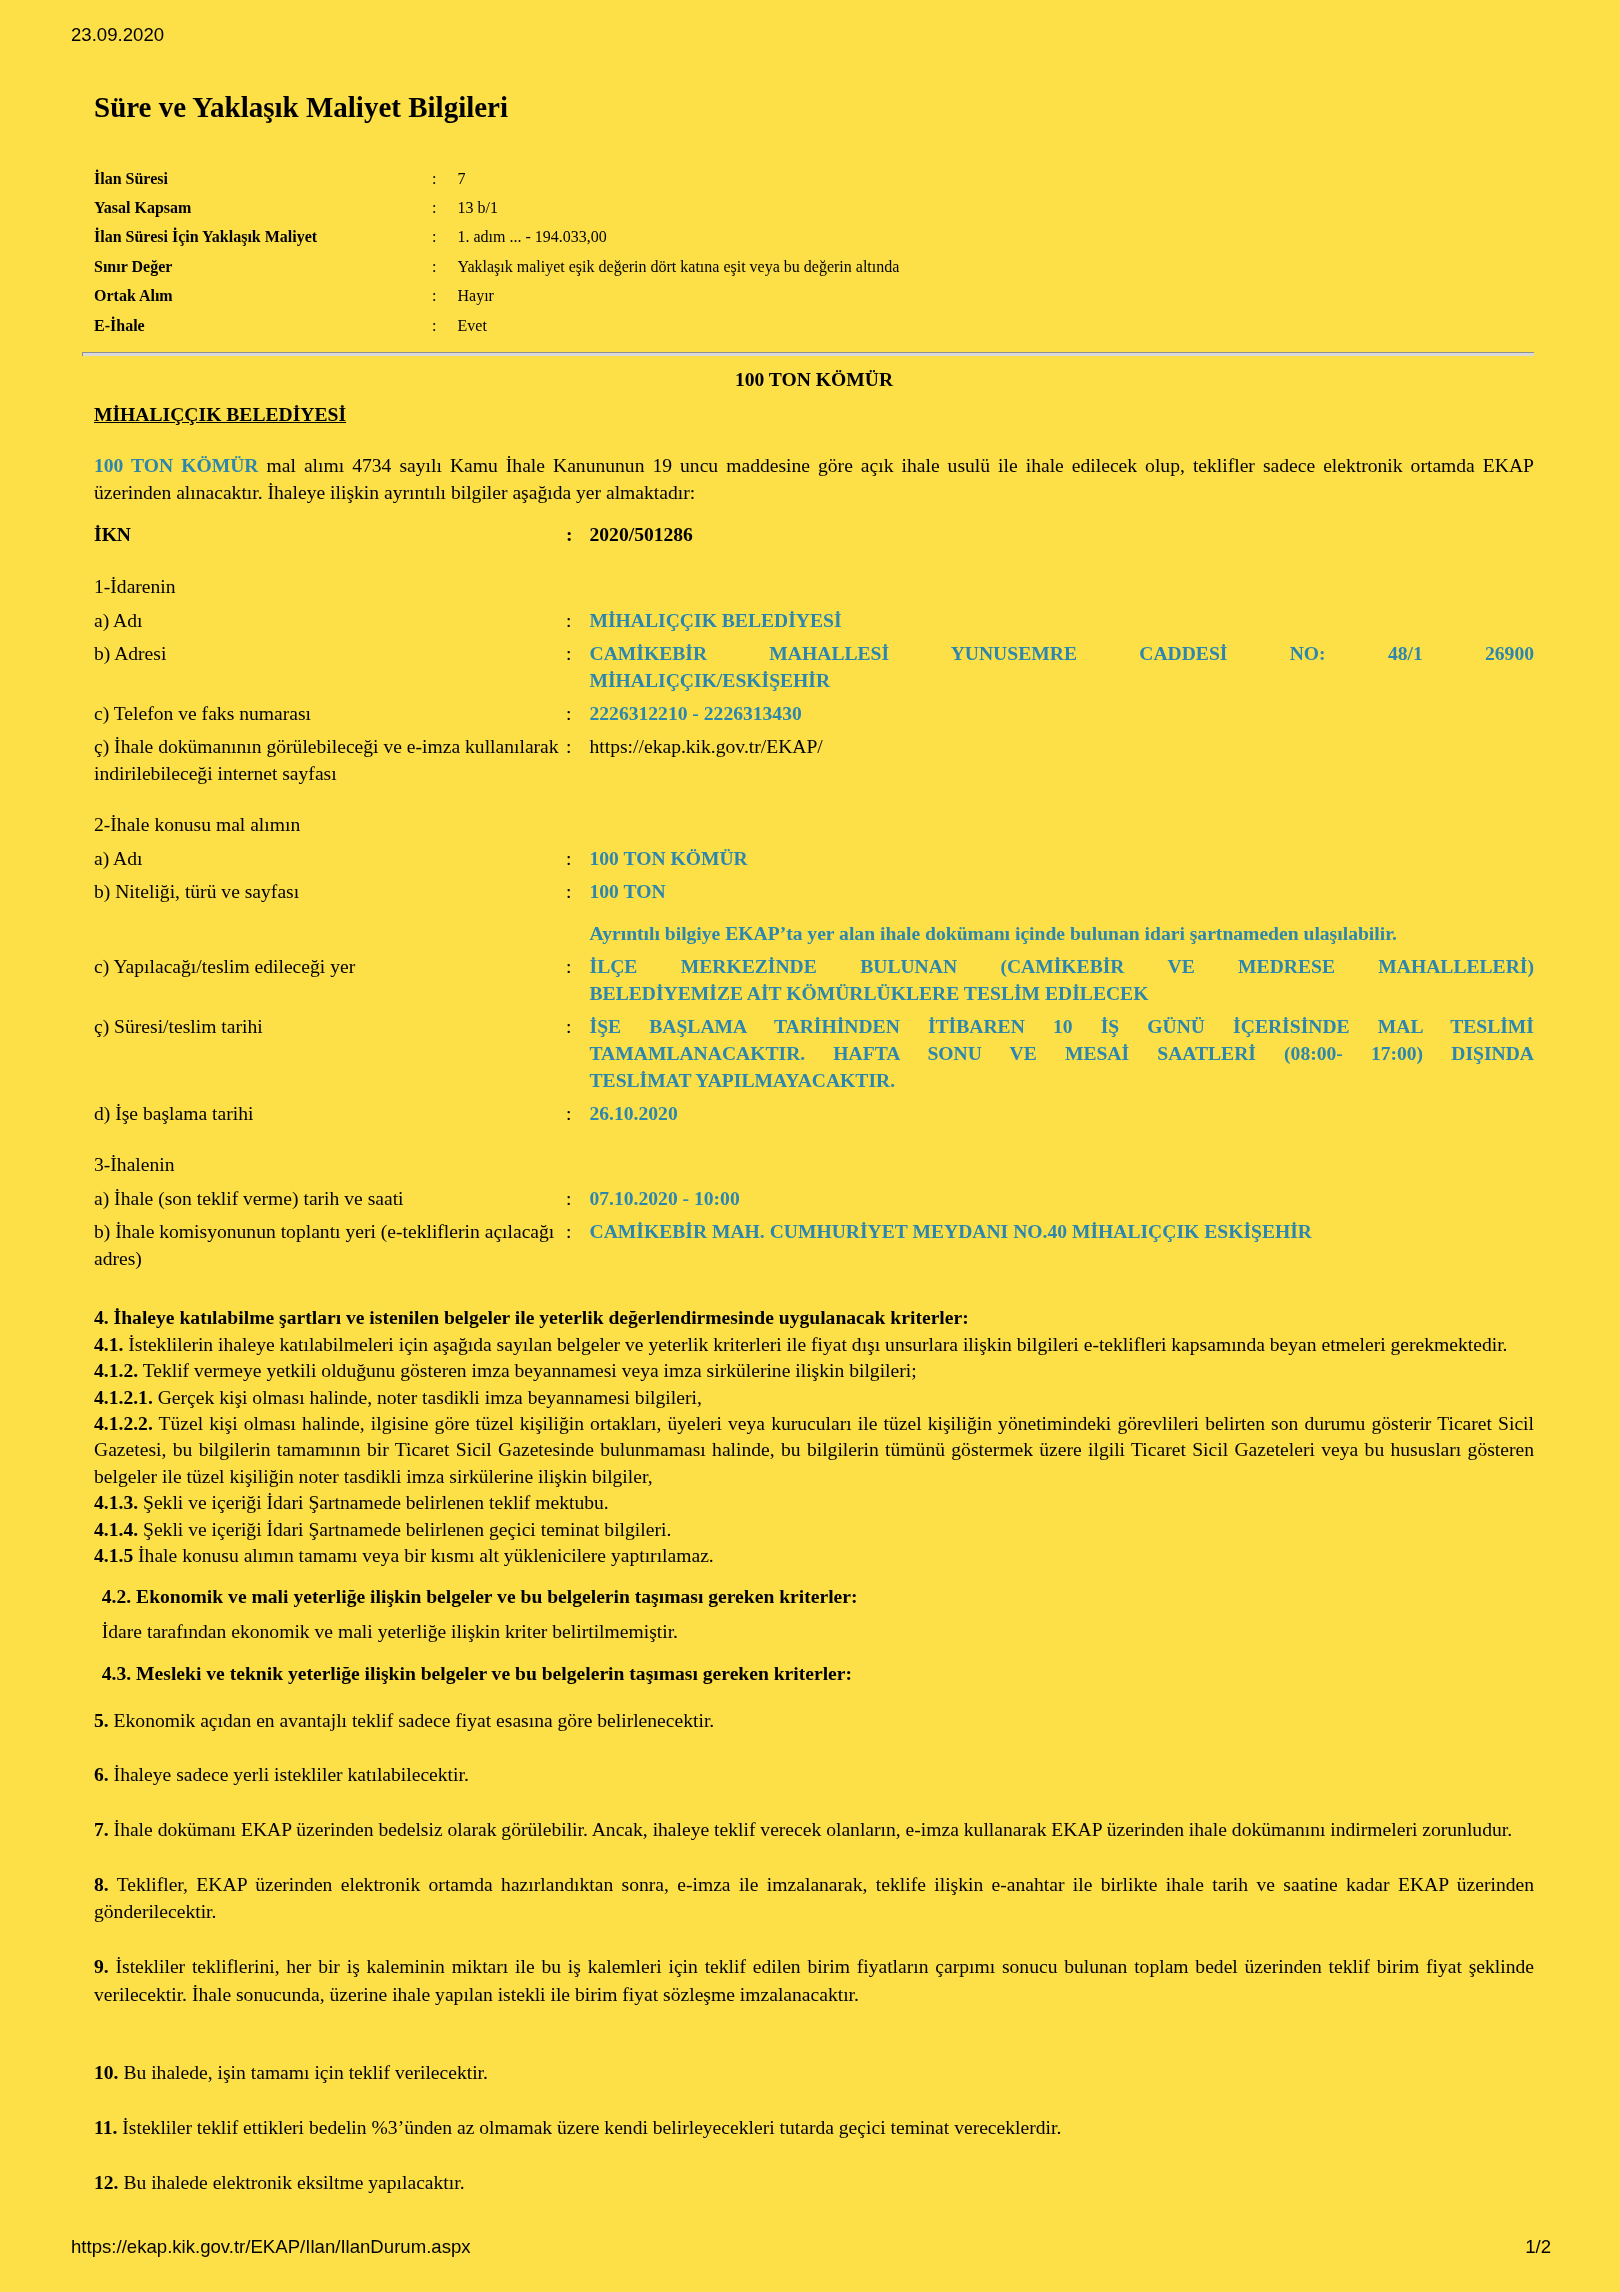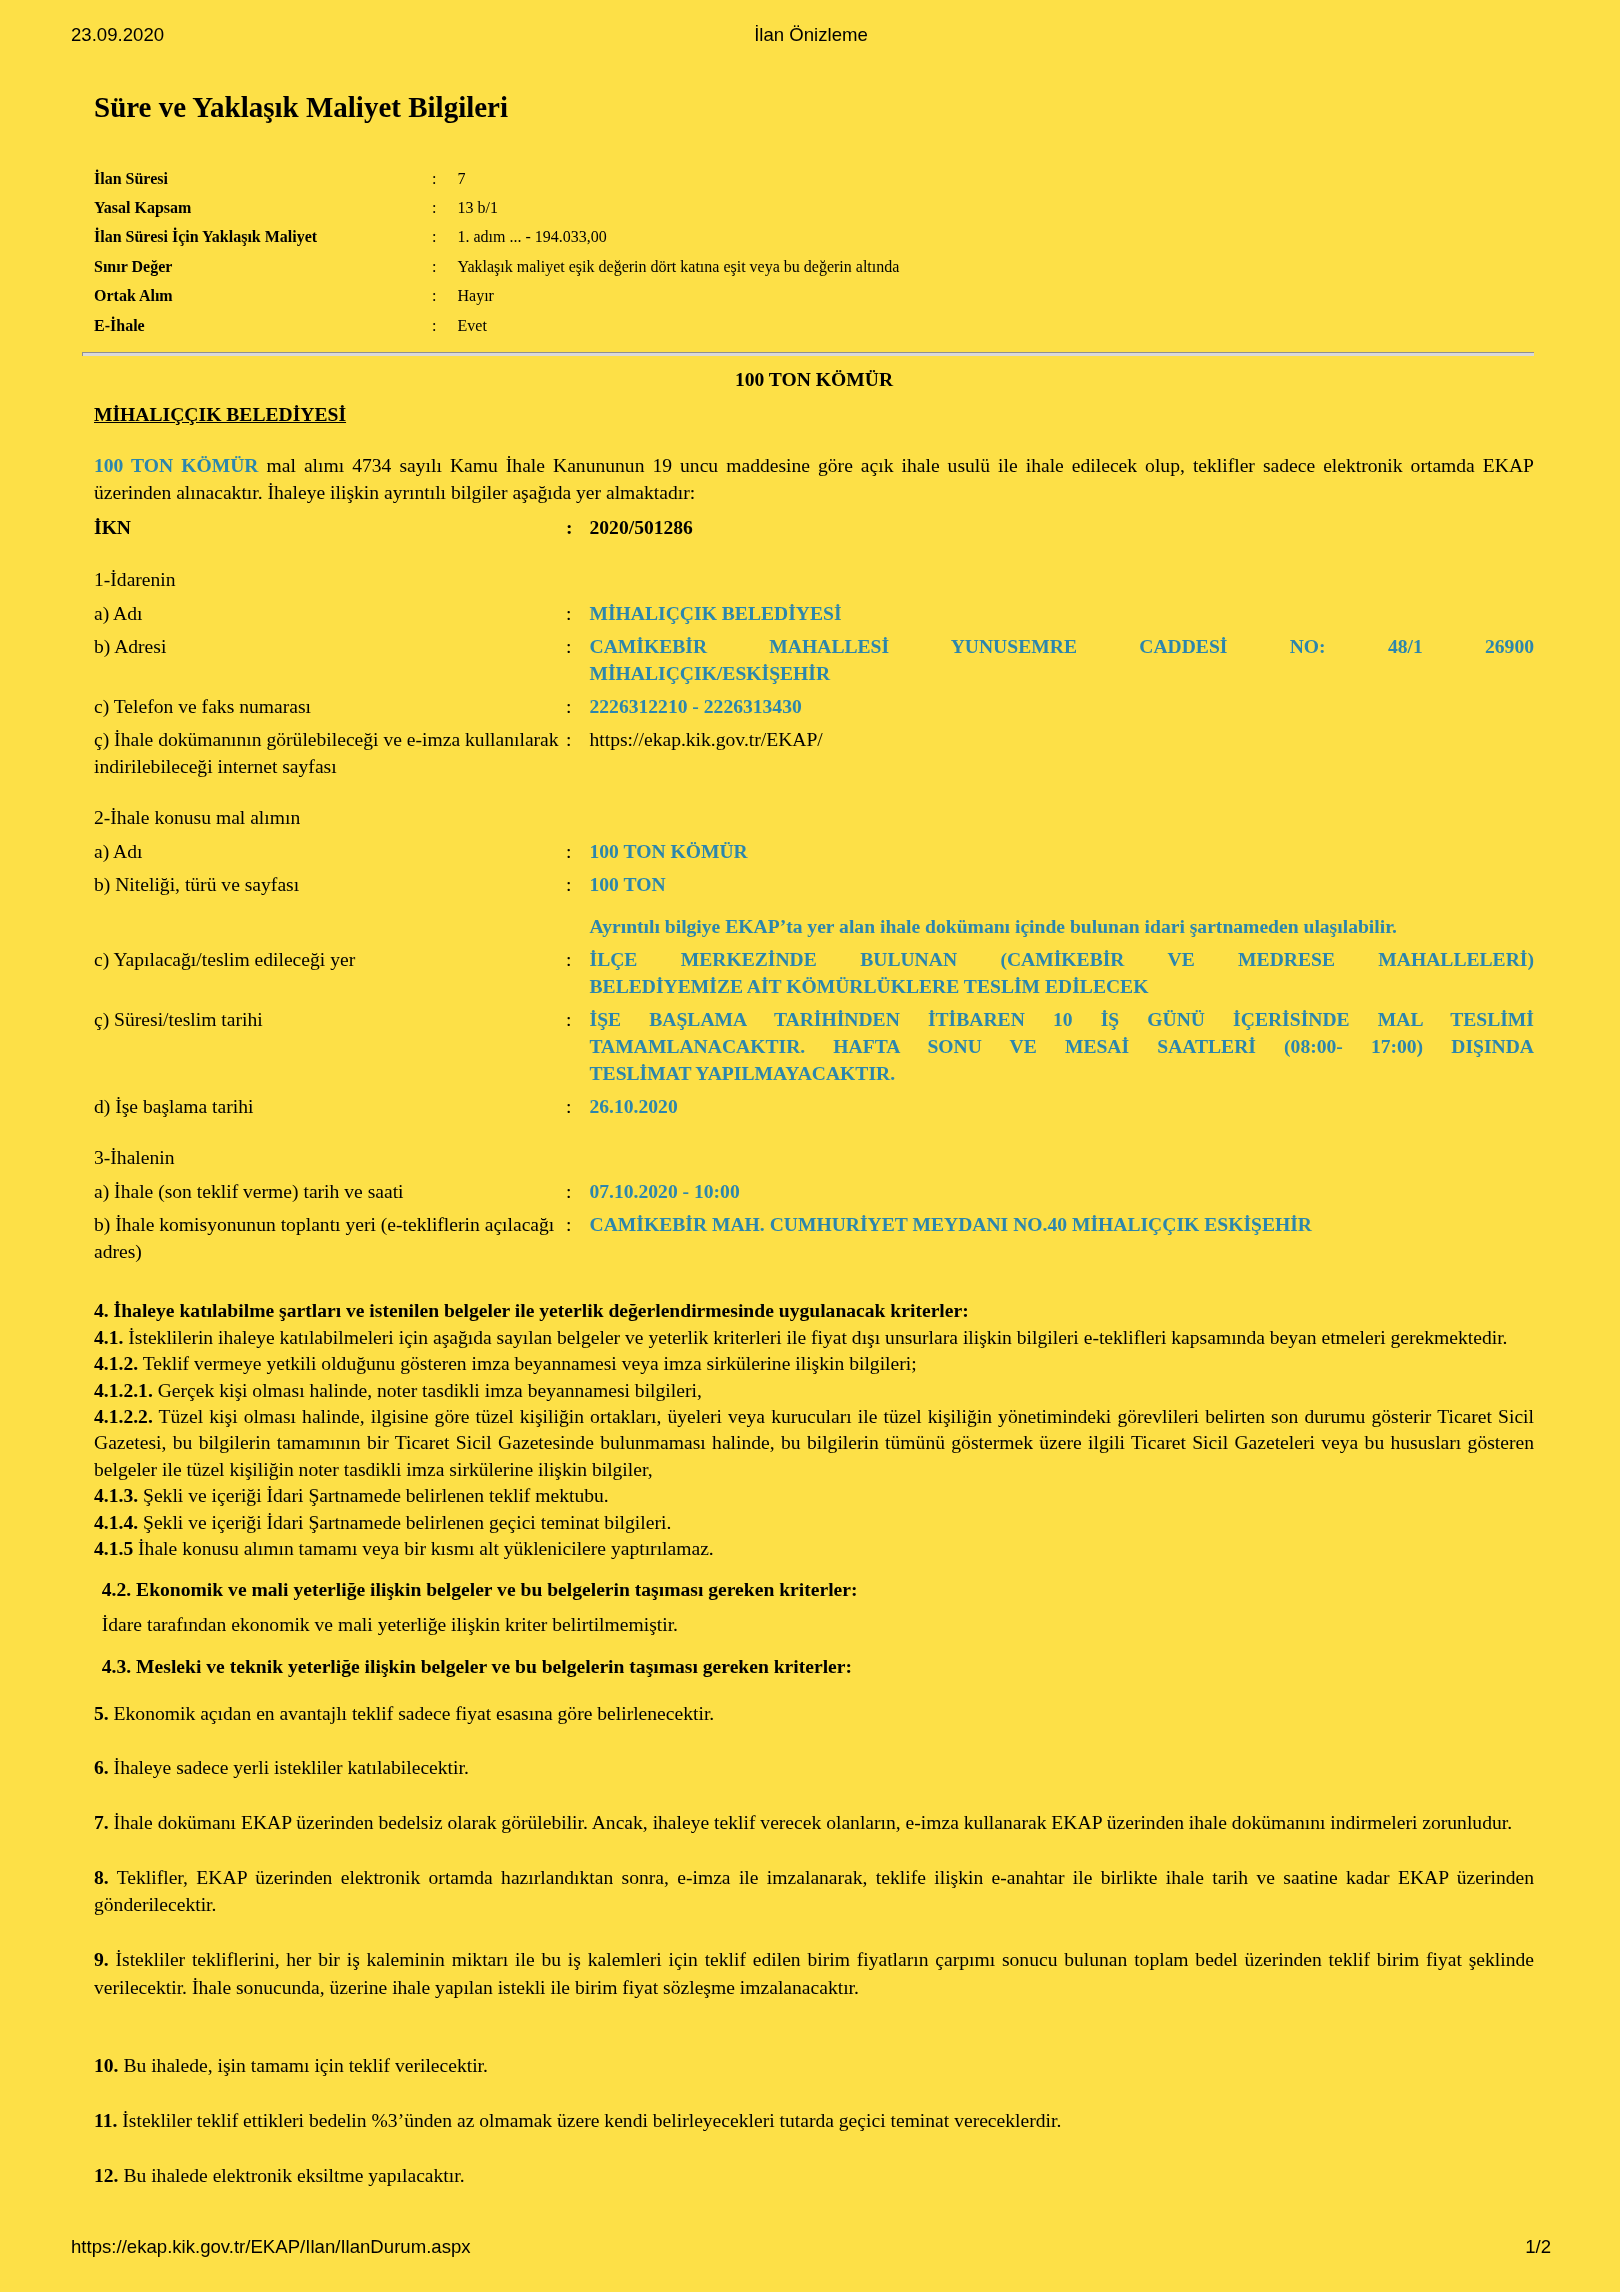--- a/index.html
+++ b/index.html
@@ -31,21 +31,21 @@
   table.summary td{vertical-align:top;padding:3.9px 0;font-size:16px;line-height:1.35;}
   table.summary td.sl{width:338px;font-weight:bold;}
   table.summary td.sc{width:25.5px;}
 
   hr.rule{margin:11.8px 0 9.8px -11.8px;border:none;height:2.9px;background:#d9d9d9;
           border-top:1px solid #8f8f8f;border-left:1px solid #8f8f8f;}
 
   .center-title{text-align:center;font-weight:bold;font-size:19.6px;margin:5.9px 0 7.8px 0;}
   .org{font-weight:bold;font-size:19.6px;text-decoration:underline;margin:3.9px 0 23.5px 0;}
 
-  p.intro{margin:0 0 5px 0;text-align:justify;}
+  p.intro{margin:0 0 12px 0;text-align:justify;}
   .teal{color:#2c86ad;}
   .b{font-weight:bold;}
 
   table.info{width:100%;margin:0;}
   table.info td{vertical-align:top;padding:2.9px 0;font-size:19.6px;line-height:1.38;}
   table.info td.il{width:472px;}
   table.info td.ic{width:23.5px;}
   table.info td.iv{text-align:justify;}
   table.info td.iv.teal{font-weight:bold;}
   .jl{text-align:justify;text-align-last:justify;}
@@ -61,21 +61,20 @@
   p.num{margin:19.6px 0 27.4px 0;text-align:justify;}
   p.num.gap-lg{margin-top:51px;}
 </style>
 </head>
 <body>
 
 <div class="page">
 
   <div class="phead">
     <span class="pdate">23.09.2020</span>
-    <span class="ptitle">İlan Önizleme</span>
   </div>
 
   <div class="content">
 
     <h1 class="doc-title">Süre ve Yaklaşık Maliyet Bilgileri</h1>
 
     <table class="summary">
       <tbody>
           <tr>
         <td class="sl">İlan Süresi</td>

